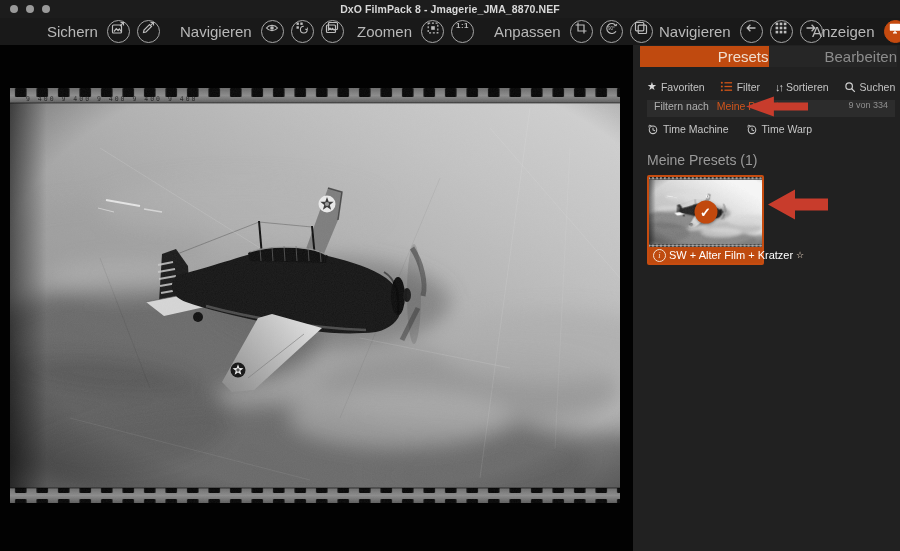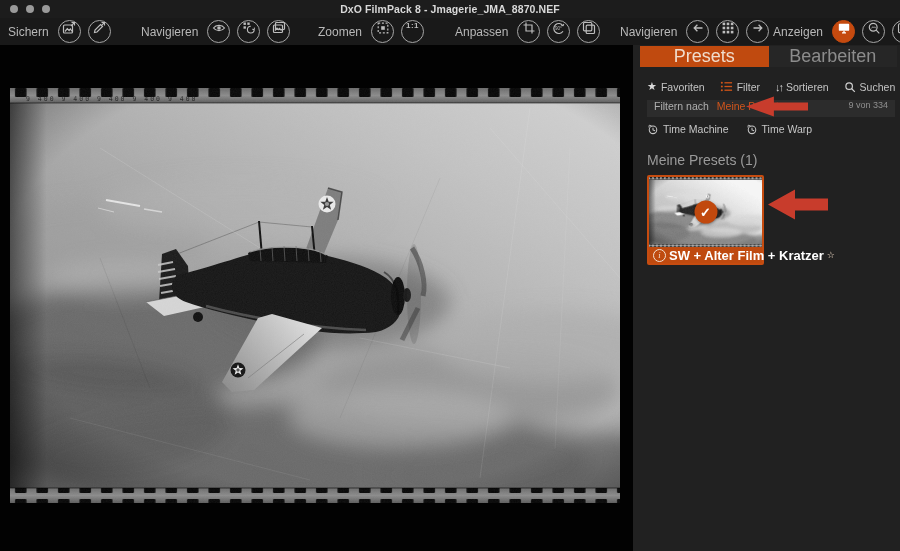--- a/index.html
+++ b/index.html
@@ -9,35 +9,35 @@
   .titlebar{position:absolute;left:0;top:0;width:900px;height:18px;background:#1c1c1c;
             border-bottom:3px solid #86efac;}
   .traffic{position:absolute;left:10px;top:5px;display:flex;gap:8px;}
   .tdot{width:8px;height:8px;border-radius:50%;background:#9a9a9a;}
   .wtitle{position:absolute;left:0;right:0;top:3px;text-align:center;font-size:10.5px;
           font-weight:bold;color:#d8d8d8;letter-spacing:.1px;}
   
   .toolbar{position:absolute;left:0;top:18px;width:900px;height:27px;background:#191919;
            border-bottom:1px solid #0a0a0a;}
   .tgroup{position:absolute;top:0;height:27px;display:flex;align-items:center;gap:7px;}
-  .tlabel{font-size:12px;color:#b8b8b8;margin-right:2px;white-space:nowrap;}
+  .tlabel{font-size:15px;color:#b8b8b8;margin-right:2px;white-space:nowrap;margin-left:39px;}
   .icbtn{width:23px;height:23px;min-width:23px;border:1.4px solid #a5a5a5;border-radius:50%;
          background:transparent;display:flex;justify-content:center;
          color:#bdbdbd;padding:0;box-sizing:border-box;}
   .icbtn svg{display:block;}
   .icbtn.active{background:#c54a0f;border-color:#c54a0f;color:#ffffff;}
   .onetoone{font-size:8px;font-weight:bold;color:#bdbdbd;letter-spacing:.5px;}
   
   .content{position:absolute;left:0;top:45px;width:900px;height:506px;display:flex;}
   .viewer{position:relative;width:633px;height:506px;background:#020202;overflow:hidden;}
   .photo{position:absolute;left:10px;top:43px;}
   
   .sidebar{position:relative;width:267px;height:506px;background:#212121;box-sizing:border-box;}
   .tabs{display:flex;margin:1px 3px 0 7px;height:21px;}
-  .tab{flex:1;text-align:center;line-height:21px;font-size:18px;background:#262626;
+  .tab{flex:1;text-align:right;line-height:21px;font-size:15px;background:#262626;
        color:#8c8c8c;cursor:default;}
   .tab.active{background:#c04a0f;color:#f0ddcd;}
   .toolrow{display:flex;align-items:center;gap:15px;margin:13px 8px 0 14px;font-size:10.5px;
            color:#c4c4c4;}
   .toolitem{display:flex;align-items:center;gap:4px;white-space:nowrap;}
   .toolitem .glyph{font-size:11px;color:#d8d8d8;line-height:1;}
   .sortglyph{letter-spacing:-2px;font-size:11px;color:#d0d0d0;}
   .filterbar{display:flex;margin:7px 5px 0 14px;height:17px;background:#2c2c2c;
              padding:0 7px;font-size:10.5px;color:#b0b0b0;}
   .filterval{color:#d0551c;margin-left:8px;}
@@ -51,21 +51,21 @@
   .thumbwrap{position:relative;width:113px;height:70px;overflow:hidden;background:#111;}
   .thumbwrap svg{display:block;filter:brightness(1.28) contrast(.92);}
   .badge{position:absolute;left:50%;top:50%;transform:translate(-50%,-50%);width:23px;height:23px;
          border-radius:50%;background:#c1490e;display:flex;align-items:center;justify-content:center;
          box-shadow:0 1px 3px rgba(0,0,0,.45);}
   .badge span{color:#fff;font-size:13px;font-weight:bold;line-height:1;}
   .labelbar{height:16px;background:#bf4a0f;display:flex;align-items:center;padding:0 4px;gap:3px;}
   .infoicon{width:11px;height:11px;min-width:11px;border:1px solid #f3e2d4;border-radius:50%;
             color:#f3e2d4;display:flex;align-items:center;justify-content:center;
             font-family:"Liberation Serif",serif;font-style:italic;font-size:8.5px;line-height:1;}
-  .cardlabel{flex:1;text-align:left;font-size:13px;font-weight:bold;color:#fff;white-space:nowrap;}
+  .cardlabel{flex:1;text-align:left;font-size:11px;font-weight:normal;color:#fff;white-space:nowrap;}
   .cardstar{color:#f2ddc9;font-size:9px;line-height:1;}
   
   .arrow{position:absolute;background:#c83c2c;pointer-events:none;
          clip-path:polygon(0 50%,45% 2%,45% 31%,100% 31%,100% 69%,45% 69%,45% 98%);}
   .arrow1{left:746px;top:96px;width:62px;height:21px;}
   .arrow2{left:768px;top:189px;width:60px;height:31px;}
 </style>
 </head>
 <body>
 

